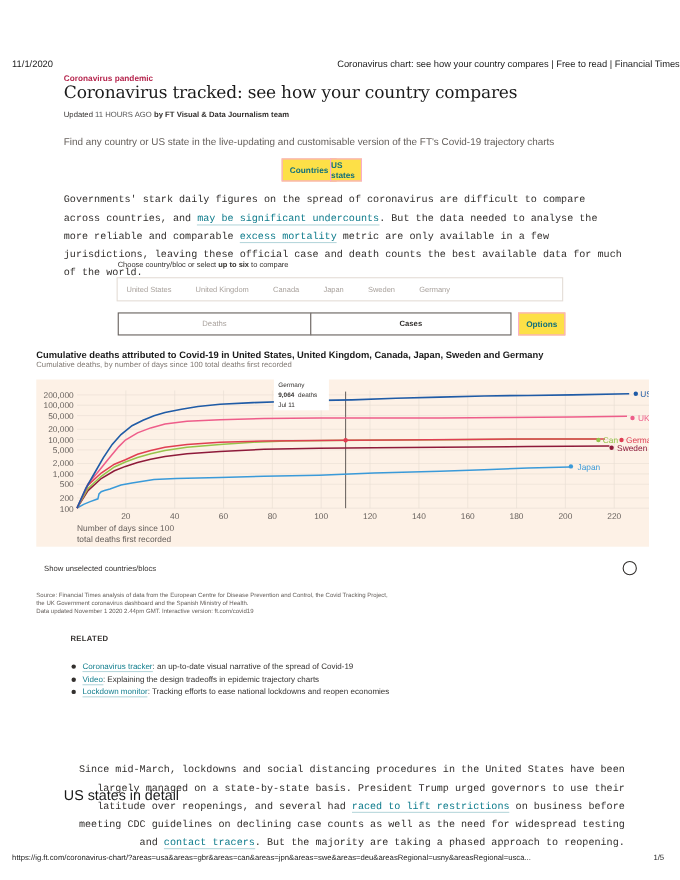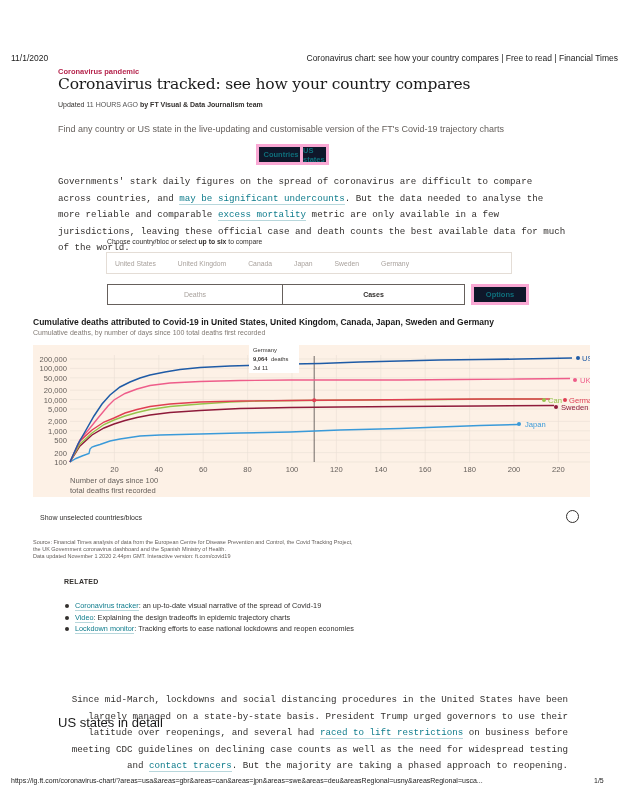--- a/index.html
+++ b/index.html
@@ -6,31 +6,31 @@
   html, body { width: 618px; height: 800px; background: #ffffff; overflow: hidden; }
   body { position: relative; font-family: "Liberation Sans", sans-serif; color: #33302e; }
   .abs { position: absolute; }
   .print-header { font-size: 8.5px; color: #222; top: 11px; margin-top: 42px; }
   .kicker { left: 58px; top: 67px; font-size: 7.5px; font-weight: bold; color: #b5254d; }
   .title { left: 58px; top: 75px; font-family: "DejaVu Serif", serif; font-size: 15.5px; color: #1a1a1a; letter-spacing: -0.2px; }
   .byline { left: 58px; top: 101px; font-size: 7px; color: #33302e; }
   .byline .time { color: #555; }
   .byline b { font-weight: bold; }
   .intro { left: 58px; top: 124px; font-size: 9px; color: #66605c; }
-  .btn-outline { border: 3px solid #f9a8d4; color: #0f6f7c; background: #0f172a; font-size: 7.5px; font-weight: bold; display: flex; align-items: center; justify-content: center; }
+  .btn-outline { border: 1px solid #f9a8d4; color: #0f6f7c; background: #fde047; font-size: 7.5px; font-weight: bold; display: flex; align-items: center; justify-content: center; }
   .para { left: 58px; font-family: Liberation Mono, monospace; font-size: 9.2px; line-height: 16.5px; color: #33302e; width: 510px; }
   .para a { color: #0f7c8c; text-decoration: none; border-bottom: 1px solid #b7d7dc; }
   .chooser-label { left: 107px; top: 238px; font-size: 6.8px; color: #33302e; }
   .chooser-label b { font-weight: bold; }
   .chips-box { left: 106px; top: 252px; width: 406px; height: 22px; border: 1px solid #e4ddd6; background: #fff; display: flex; align-items: center; padding-left: 8px; gap: 0; }
   .chip { font-size: 6.8px; color: #a9a29d; margin-right: 22px; }
   .seg { top: 284px; height: 21px; border: 1px solid #66605c; background: #fff; display: flex; align-items: center; justify-content: center; font-size: 7px; }
   .seg.deaths { left: 107px; width: 176px; color: #a9a29d; }
   .seg.cases { left: 282px; width: 183px; color: #33302e; font-weight: bold; }
-  .options { left: 471px; top: 284px; width: 58px; height: 21px; }
+  .options { left: 471px; top: 284px; width: 43px; height: 21px; }
   .chart-title { left: 33px; top: 317px; font-size: 8.5px; color: #1a1a1a; font-weight: bold; }
   .chart-sub { left: 33px; top: 329px; font-size: 7px; color: #807973; }
   .chart-bg { left: 33px; top: 345px; width: 557px; height: 152px; background: #fdf1e6; }
   .toggle-label { left: 40px; top: 514px; font-size: 7px; color: #33302e; }
   .toggle-circle { left: 566px; top: 510px; width: 13px; height: 13px; border: 1.4px solid #33302e; border-radius: 50%; }
   .source { left: 33px; top: 539px; font-size: 5.5px; line-height: 7px; color: #66605c; width: 430px; }
   .related-h { left: 64px; top: 578px; font-size: 7px; font-weight: bold; letter-spacing: 0.3px; color: #33302e; }
   .related-list { left: 64px; top: 600px; font-size: 7.3px; line-height: 11.5px; color: #33302e; list-style: none; }
   .related-list li { position: relative; padding-left: 11px; }
   .related-list li::before { content: ""; position: absolute; left: 1px; top: 4px; width: 4px; height: 4px; border-radius: 50%; background: #33302e; }

